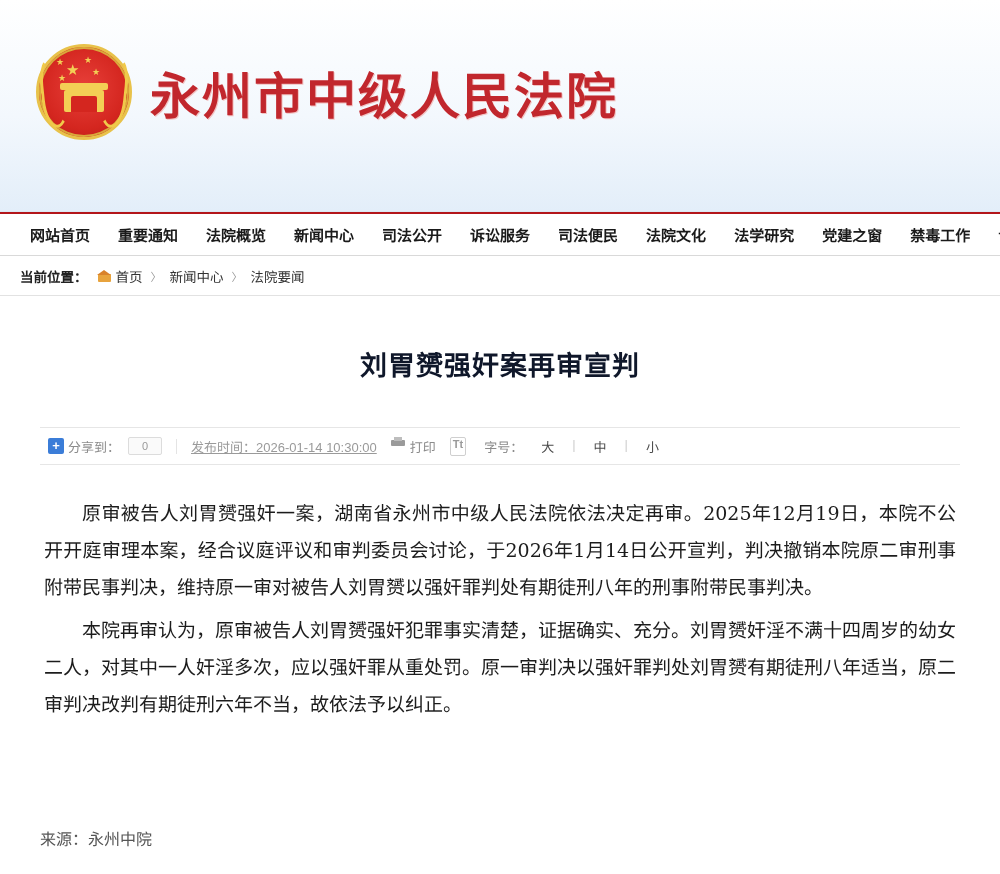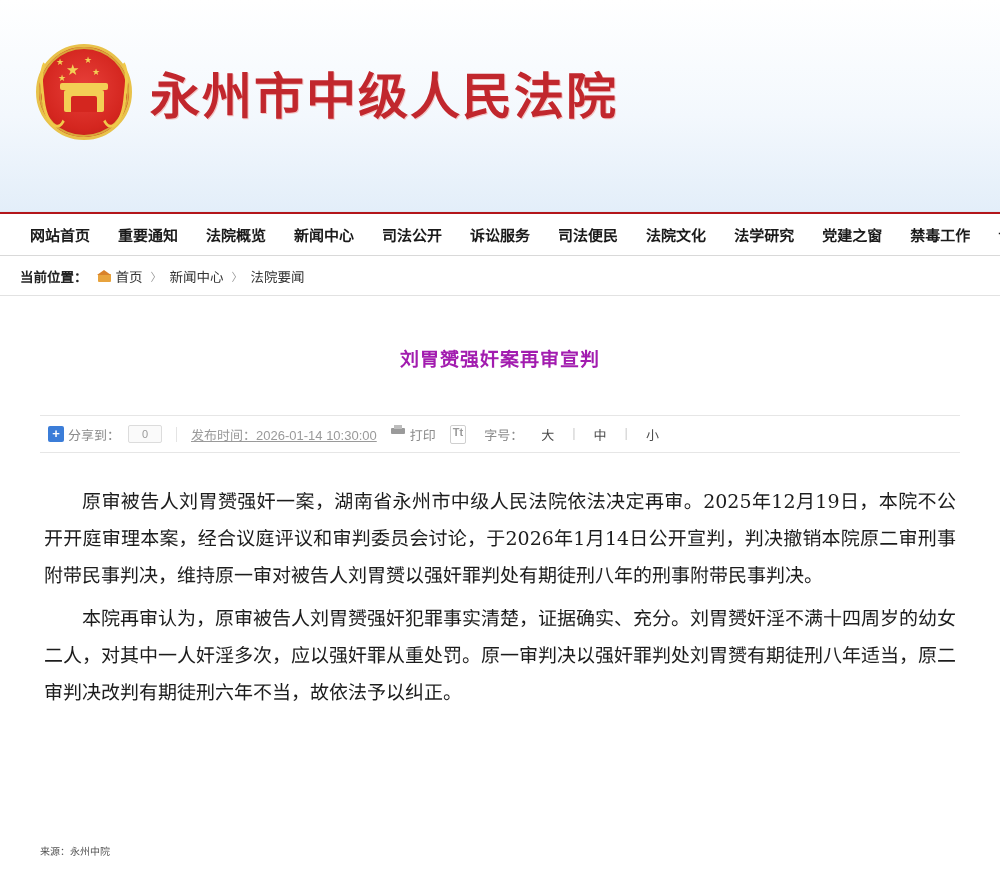--- a/index.html
+++ b/index.html
@@ -160,23 +160,23 @@
   }
   .crumb { color: #333; cursor: pointer; }
   .sep { margin: 0 8px; color: #999; font-size: 11px; }
 
   
   .article {
     padding: 0 40px;
   }
   .article-title {
     text-align: center;
-    font-size: 19px;
+    font-size: 27px;
     font-weight: bold;
-    color: #a21caf;
+    color: #0f172a;
     letter-spacing: 1px;
     padding: 48px 0 44px;
   }
   .meta-bar {
     display: flex;
     align-items: center;
     gap: 14px;
     height: 38px;
     border-top: 1px solid #e6e6e6;
     border-bottom: 1px solid #e6e6e6;
@@ -247,22 +247,22 @@
     line-height: 1.95;
     color: #1c1c1c;
     text-align: justify;
     font-family: "DejaVu Serif", "Liberation Serif", serif;
   }
   .body-text p { margin: 4px 0 6px; text-indent: 2em; }
 
   .source {
     position: absolute;
     left: 40px;
-    bottom: 16px;
-    font-size: 10px;
+    bottom: 24px;
+    font-size: 16px;
     color: #555;
   }
 </style>
 </head>
 <body>
 
 <div class="page">
 
   <div class="header">
     <div class="header-inner">

